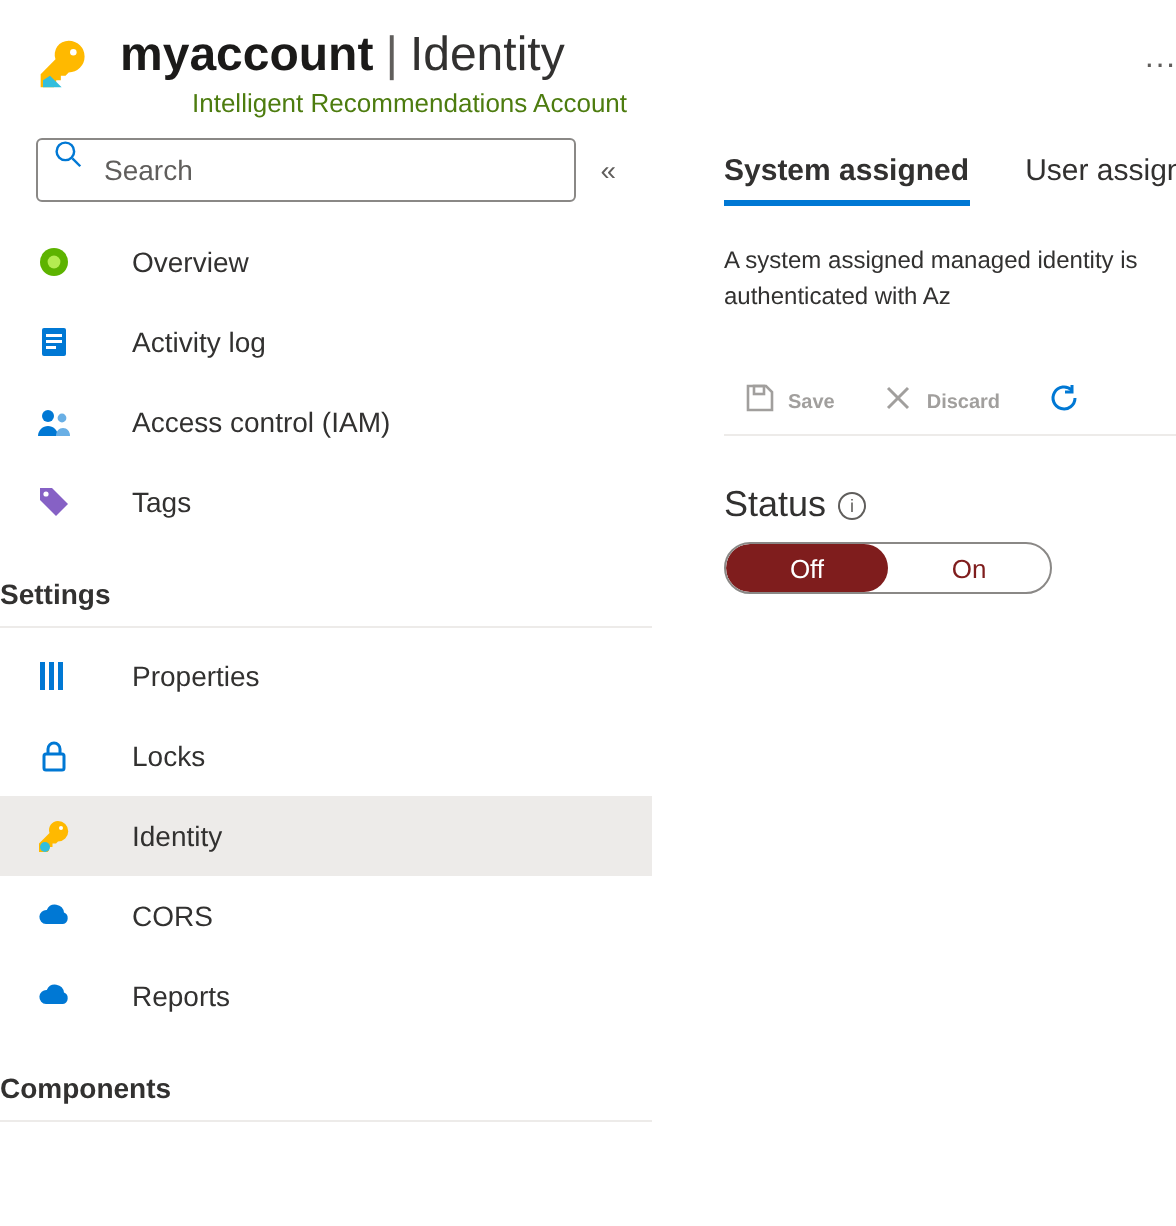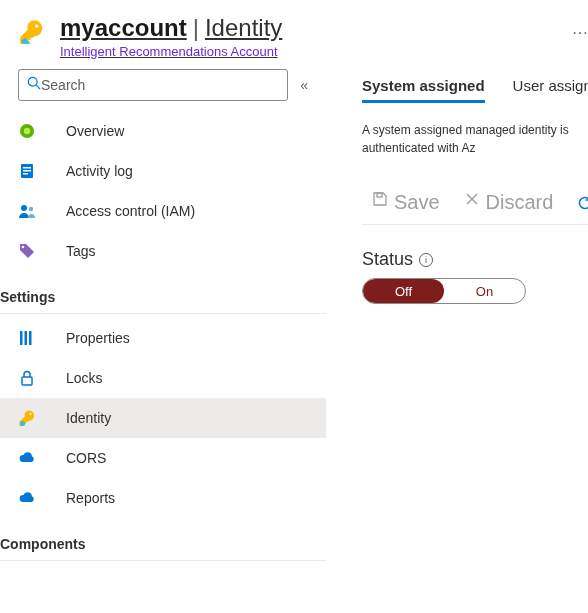--- a/index.html
+++ b/index.html
@@ -27,21 +27,20 @@
       gap: 14px;
     }
     .header-icon {
       width: 28px;
       height: 28px;
       flex-shrink: 0;
       margin-top: 4px;
     }
     .header-text {
       flex: 1;
-      text-decoration: underline;
     }
     .title-line {
       display: flex;
       align-items: baseline;
       gap: 6px;
     }
     .title-bold {
       font-size: 24px;
       font-weight: 600;
       color: #1b1a19;
@@ -51,22 +50,23 @@
       font-weight: 300;
       color: #605e5c;
     }
     .title-rest {
       font-size: 24px;
       font-weight: 400;
       color: #323130;
     }
     .subtitle {
       font-size: 13px;
-      color: #6d28d9;
+      color: #4d7c0f;
       margin-top: 2px;
+      margin-left: 36px;
     }
     .more-btn {
       margin-left: 20px;
       margin-top: 10px;
       color: #605e5c;
       font-size: 16px;
       cursor: pointer;
     }
     .body {
       display: flex;
@@ -81,26 +81,25 @@
     .search-row {
       display: flex;
       align-items: center;
       padding: 0 18px;
       gap: 12px;
       margin-bottom: 10px;
     }
     .search-box {
       flex: 1;
       display: flex;
-      align-items: center;
       border: 1px solid #8a8886;
       border-radius: 3px;
       height: 32px;
       padding: 0 8px;
-      gap: 0;
+      gap: 11px;
     }
     .search-box input {
       border: none;
       outline: none;
       flex: 1;
       font-size: 14px;
       color: #323130;
       background: transparent;
     }
     .search-box input::placeholder {
@@ -173,26 +172,27 @@
     .toolbar {
       display: flex;
       align-items: center;
       gap: 4px;
       padding: 6px 0;
       border-bottom: 1px solid #edebe9;
       margin-bottom: 24px;
     }
     .toolbar-btn {
       display: flex;
-      align-items: flex-start;
+      align-items: flex-end;
       gap: 6px;
       padding: 4px 10px;
-      font-size: 20px;
+      font-size: 10px;
       color: #a19f9d;
       cursor: pointer;
+      font-weight: bold;
     }
     .toolbar-btn.enabled {
       color: #323130;
     }
     .toolbar-btn svg {
       width: 16px;
       height: 16px;
     }
     .status-label-row {
       display: flex;

